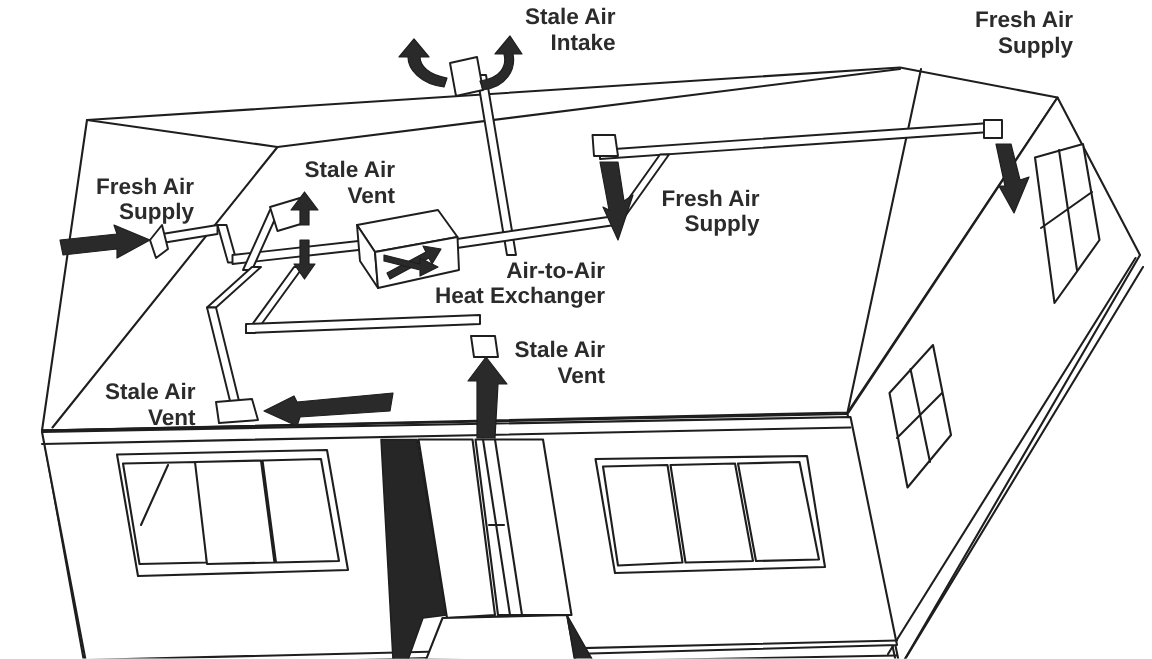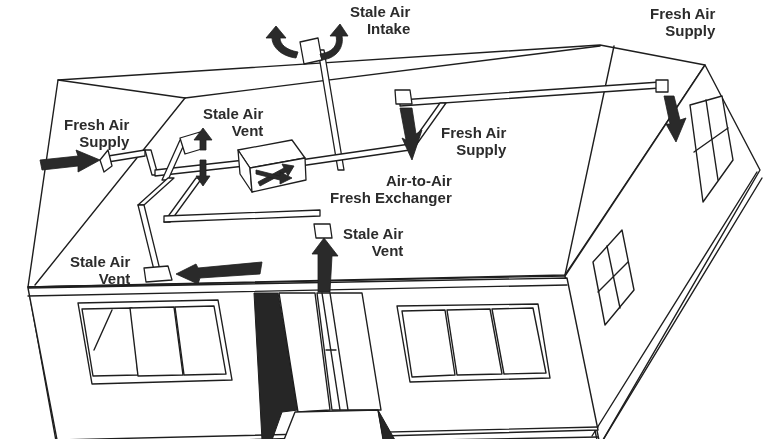--- a/index.html
+++ b/index.html
@@ -157,23 +157,23 @@
   <span>Supply</span>
 </div>
 <div class="label" style="left:203px;top:105px;">
   <span>Stale Air</span>
   <span>Vent</span>
 </div>
 <div class="label" style="left:441px;top:124px;">
   <span>Fresh Air</span>
   <span>Supply</span>
 </div>
-<div class="label" style="left:290px;top:172px;margin-left:40px;">
+<div class="label" style="left:290px;top:172px;">
   <span>Air-to-Air</span>
-  <span>Fresh Exchanger</span>
+  <span>Heat Exchanger</span>
 </div>
 <div class="label" style="left:343px;top:225px;">
   <span>Stale Air</span>
   <span>Vent</span>
 </div>
 <div class="label" style="left:70px;top:253px;">
   <span>Stale Air</span>
   <span>Vent</span>
 </div>
 

